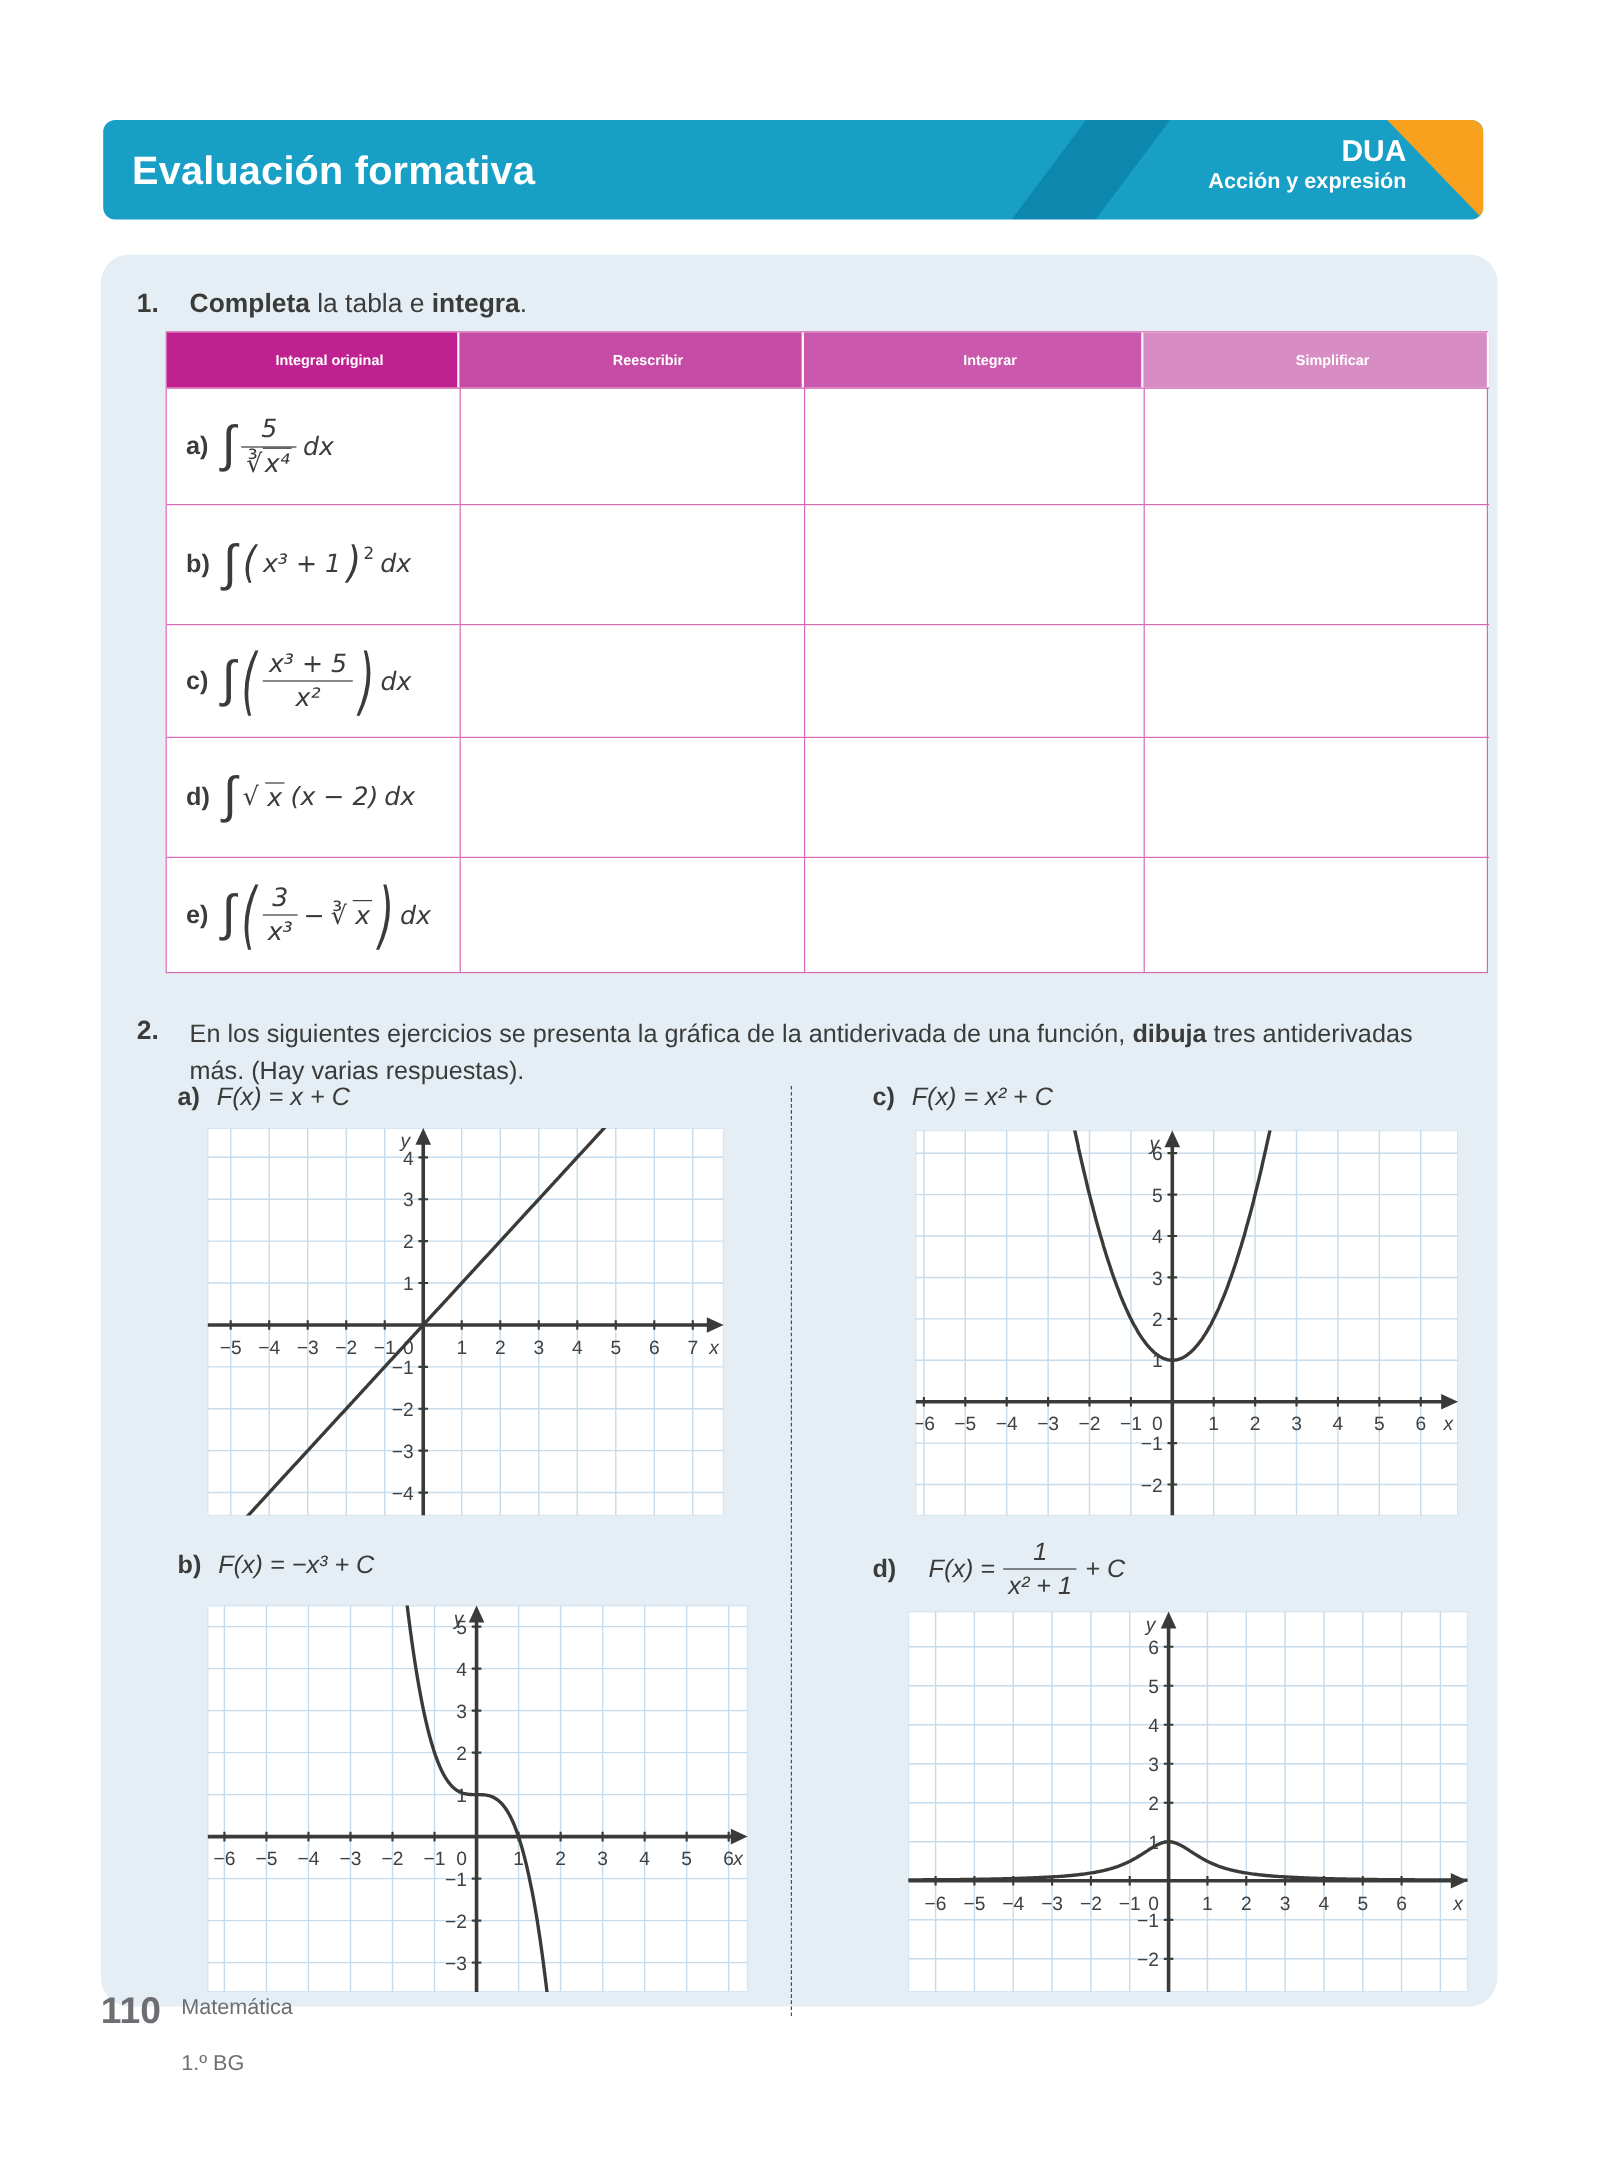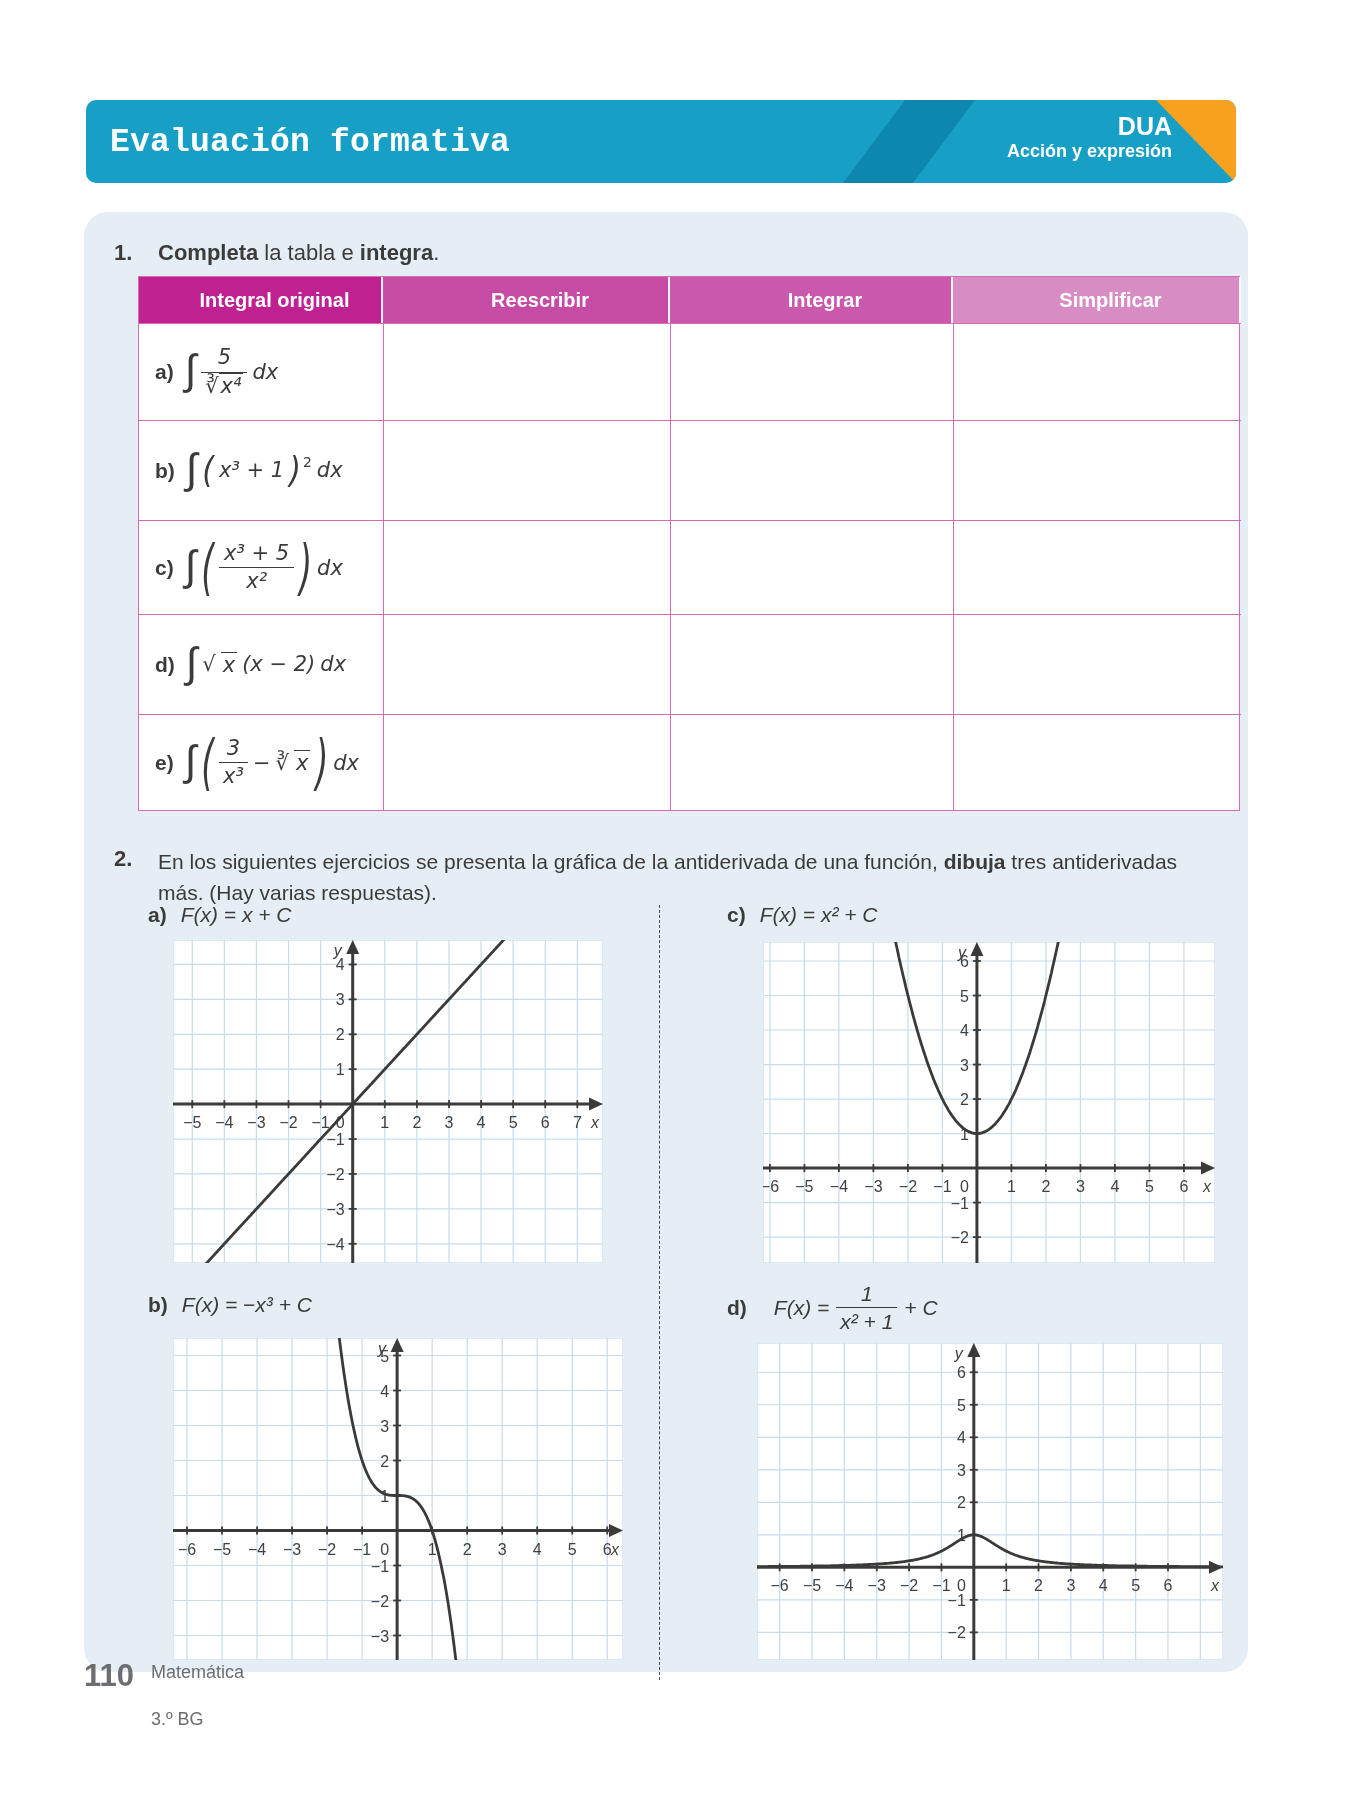--- a/index.html
+++ b/index.html
@@ -8,42 +8,42 @@
   .abs{position:absolute;}
 
   
   .banner{position:absolute;left:86px;top:100px;width:1150px;height:83px;
           background:#189fc6;border-radius:10px;overflow:hidden;}
   .banner-fold{position:absolute;left:757px;top:0;width:132px;height:100%;
           background:#0e87ae;clip-path:polygon(47% 0,100% 0,53% 100%,0 100%);}
   .banner-orange{position:absolute;right:0;top:0;width:80px;height:100%;
           background:#f7a11f;clip-path:polygon(0 0,100% 0,100% 100%);}
   .banner-title{position:absolute;left:24px;top:50%;transform:translateY(-50%);
-          margin:0;font-size:33px;font-weight:bold;color:#fff;letter-spacing:.2px;font-family:Liberation Mono, monospace;}
+          margin:0;font-size:33px;font-weight:bold;color:#fff;letter-spacing:.2px;}
   .dua{position:absolute;right:64px;top:11px;text-align:right;color:#fff;line-height:1.2;}
   .dua-t{font-size:25px;font-weight:bold;}
   .dua-s{font-size:18px;font-weight:bold;}
 
   
   .card{position:absolute;left:84px;top:212px;width:1164px;height:1460px;
         background:#e4eef4;border-radius:24px;}
 
   .qnum{font-weight:bold;font-size:22px;}
   .q1num{left:114px;top:240px;}
   .q1text{left:158px;top:240px;font-size:22px;}
   .q2num{left:114px;top:846px;}
   .q2text{left:158px;top:846px;width:1048px;font-size:21px;line-height:31px;}
 
   
   .table{position:absolute;left:138px;top:276px;width:1102px;
          display:grid;grid-template-columns:244px 287px 283px 288px;
          grid-template-rows:46px 97px 100px 94px 100px 96px;
          background:#fff;border:1.6px solid #d86ab3;box-sizing:border-box;}
   .th{display:flex;align-items:center;justify-content:center;color:#fff;
-      font-weight:bold;font-size:20px;border-right:2px solid rgba(255,255,255,.95);padding-left:29px;}
+      font-weight:bold;font-size:12px;border-right:2px solid rgba(255,255,255,.95);padding-left:29px;}
   .td{border-top:1.6px solid #d86ab3;}
   .td.cl{border-left:1.6px solid #d86ab3;}
   .label-td{display:flex;align-items:center;padding-left:16px;gap:11px;}
   .rlabel{font-weight:bold;font-size:21px;}
 
   
   .m{display:inline-flex;align-items:center;gap:5px;font-style:italic;font-size:21px;
      font-family:"DejaVu Sans","Liberation Sans",sans-serif;}
   .int{font-size:42px;font-style:normal;font-weight:300;line-height:.9;transform:translateY(-2px);}
   .frac{display:inline-flex;flex-direction:column;align-items:center;line-height:1.2;}
@@ -496,17 +496,17 @@
       <text x="208.81944444444446" y="248.33846153846153" text-anchor="end">0</text>
       <text x="462" y="248.33846153846153" text-anchor="end" font-style="italic">x</text>
       <text x="205.81944444444446" y="16" text-anchor="end" font-style="italic">y</text>
       <path d="M0.0 223.6 L0.6 223.6 L1.3 223.6 L1.9 223.6 L2.6 223.6 L3.2 223.6 L3.9 223.6 L4.5 223.6 L5.2 223.6 L5.8 223.6 L6.5 223.6 L7.1 223.6 L7.8 223.6 L8.4 223.6 L9.1 223.6 L9.7 223.6 L10.4 223.6 L11.0 223.6 L11.6 223.5 L12.3 223.5 L12.9 223.5 L13.6 223.5 L14.2 223.5 L14.9 223.5 L15.5 223.5 L16.2 223.5 L16.8 223.5 L17.5 223.5 L18.1 223.5 L18.8 223.5 L19.4 223.5 L20.1 223.5 L20.7 223.5 L21.4 223.5 L22.0 223.5 L22.7 223.5 L23.3 223.5 L23.9 223.4 L24.6 223.4 L25.2 223.4 L25.9 223.4 L26.5 223.4 L27.2 223.4 L27.8 223.4 L28.5 223.4 L29.1 223.4 L29.8 223.4 L30.4 223.4 L31.1 223.4 L31.7 223.4 L32.4 223.4 L33.0 223.4 L33.7 223.4 L34.3 223.3 L34.9 223.3 L35.6 223.3 L36.2 223.3 L36.9 223.3 L37.5 223.3 L38.2 223.3 L38.8 223.3 L39.5 223.3 L40.1 223.3 L40.8 223.3 L41.4 223.3 L42.1 223.3 L42.7 223.3 L43.4 223.2 L44.0 223.2 L44.7 223.2 L45.3 223.2 L46.0 223.2 L46.6 223.2 L47.2 223.2 L47.9 223.2 L48.5 223.2 L49.2 223.2 L49.8 223.2 L50.5 223.2 L51.1 223.1 L51.8 223.1 L52.4 223.1 L53.1 223.1 L53.7 223.1 L54.4 223.1 L55.0 223.1 L55.7 223.1 L56.3 223.1 L57.0 223.1 L57.6 223.0 L58.2 223.0 L58.9 223.0 L59.5 223.0 L60.2 223.0 L60.8 223.0 L61.5 223.0 L62.1 223.0 L62.8 223.0 L63.4 223.0 L64.1 222.9 L64.7 222.9 L65.4 222.9 L66.0 222.9 L66.7 222.9 L67.3 222.9 L68.0 222.9 L68.6 222.9 L69.3 222.8 L69.9 222.8 L70.5 222.8 L71.2 222.8 L71.8 222.8 L72.5 222.8 L73.1 222.8 L73.8 222.8 L74.4 222.7 L75.1 222.7 L75.7 222.7 L76.4 222.7 L77.0 222.7 L77.7 222.7 L78.3 222.7 L79.0 222.6 L79.6 222.6 L80.3 222.6 L80.9 222.6 L81.5 222.6 L82.2 222.6 L82.8 222.5 L83.5 222.5 L84.1 222.5 L84.8 222.5 L85.4 222.5 L86.1 222.5 L86.7 222.4 L87.4 222.4 L88.0 222.4 L88.7 222.4 L89.3 222.4 L90.0 222.4 L90.6 222.3 L91.3 222.3 L91.9 222.3 L92.6 222.3 L93.2 222.3 L93.8 222.2 L94.5 222.2 L95.1 222.2 L95.8 222.2 L96.4 222.1 L97.1 222.1 L97.7 222.1 L98.4 222.1 L99.0 222.1 L99.7 222.0 L100.3 222.0 L101.0 222.0 L101.6 222.0 L102.3 221.9 L102.9 221.9 L103.6 221.9 L104.2 221.9 L104.8 221.8 L105.5 221.8 L106.1 221.8 L106.8 221.7 L107.4 221.7 L108.1 221.7 L108.7 221.7 L109.4 221.6 L110.0 221.6 L110.7 221.6 L111.3 221.5 L112.0 221.5 L112.6 221.5 L113.3 221.4 L113.9 221.4 L114.6 221.4 L115.2 221.3 L115.9 221.3 L116.5 221.3 L117.1 221.2 L117.8 221.2 L118.4 221.2 L119.1 221.1 L119.7 221.1 L120.4 221.0 L121.0 221.0 L121.7 221.0 L122.3 220.9 L123.0 220.9 L123.6 220.8 L124.3 220.8 L124.9 220.8 L125.6 220.7 L126.2 220.7 L126.9 220.6 L127.5 220.6 L128.1 220.5 L128.8 220.5 L129.4 220.4 L130.1 220.4 L130.7 220.3 L131.4 220.3 L132.0 220.2 L132.7 220.1 L133.3 220.1 L134.0 220.0 L134.6 220.0 L135.3 219.9 L135.9 219.9 L136.6 219.8 L137.2 219.7 L137.9 219.7 L138.5 219.6 L139.2 219.5 L139.8 219.5 L140.4 219.4 L141.1 219.3 L141.7 219.2 L142.4 219.2 L143.0 219.1 L143.7 219.0 L144.3 218.9 L145.0 218.9 L145.6 218.8 L146.3 218.7 L146.9 218.6 L147.6 218.5 L148.2 218.4 L148.9 218.3 L149.5 218.2 L150.2 218.1 L150.8 218.0 L151.4 217.9 L152.1 217.8 L152.7 217.7 L153.4 217.6 L154.0 217.5 L154.7 217.4 L155.3 217.3 L156.0 217.2 L156.6 217.0 L157.3 216.9 L157.9 216.8 L158.6 216.7 L159.2 216.5 L159.9 216.4 L160.5 216.3 L161.2 216.1 L161.8 216.0 L162.5 215.8 L163.1 215.7 L163.7 215.5 L164.4 215.4 L165.0 215.2 L165.7 215.0 L166.3 214.9 L167.0 214.7 L167.6 214.5 L168.3 214.3 L168.9 214.1 L169.6 214.0 L170.2 213.8 L170.9 213.6 L171.5 213.4 L172.2 213.1 L172.8 212.9 L173.5 212.7 L174.1 212.5 L174.7 212.3 L175.4 212.0 L176.0 211.8 L176.7 211.5 L177.3 211.3 L178.0 211.0 L178.6 210.7 L179.3 210.5 L179.9 210.2 L180.6 209.9 L181.2 209.6 L181.9 209.3 L182.5 209.0 L183.2 208.7 L183.8 208.4 L184.5 208.1 L185.1 207.8 L185.8 207.4 L186.4 207.1 L187.0 206.7 L187.7 206.4 L188.3 206.0 L189.0 205.6 L189.6 205.3 L190.3 204.9 L190.9 204.5 L191.6 204.1 L192.2 203.7 L192.9 203.3 L193.5 202.9 L194.2 202.5 L194.8 202.1 L195.5 201.7 L196.1 201.3 L196.8 200.9 L197.4 200.4 L198.0 200.0 L198.7 199.6 L199.3 199.2 L200.0 198.7 L200.6 198.3 L201.3 197.9 L201.9 197.5 L202.6 197.1 L203.2 196.7 L203.9 196.3 L204.5 195.9 L205.2 195.6 L205.8 195.2 L206.5 194.8 L207.1 194.5 L207.8 194.2 L208.4 193.9 L209.1 193.6 L209.7 193.3 L210.3 193.1 L211.0 192.8 L211.6 192.6 L212.3 192.5 L212.9 192.3 L213.6 192.1 L214.2 192.0 L214.9 191.9 L215.5 191.9 L216.2 191.8 L216.8 191.8 L217.5 191.8 L218.1 191.9 L218.8 191.9 L219.4 192.0 L220.1 192.1 L220.7 192.3 L221.3 192.5 L222.0 192.6 L222.6 192.8 L223.3 193.1 L223.9 193.3 L224.6 193.6 L225.2 193.9 L225.9 194.2 L226.5 194.5 L227.2 194.8 L227.8 195.2 L228.5 195.6 L229.1 195.9 L229.8 196.3 L230.4 196.7 L231.1 197.1 L231.7 197.5 L232.4 197.9 L233.0 198.3 L233.6 198.7 L234.3 199.2 L234.9 199.6 L235.6 200.0 L236.2 200.4 L236.9 200.9 L237.5 201.3 L238.2 201.7 L238.8 202.1 L239.5 202.5 L240.1 202.9 L240.8 203.3 L241.4 203.7 L242.1 204.1 L242.7 204.5 L243.4 204.9 L244.0 205.3 L244.6 205.6 L245.3 206.0 L245.9 206.4 L246.6 206.7 L247.2 207.1 L247.9 207.4 L248.5 207.8 L249.2 208.1 L249.8 208.4 L250.5 208.7 L251.1 209.0 L251.8 209.3 L252.4 209.6 L253.1 209.9 L253.7 210.2 L254.4 210.5 L255.0 210.7 L255.7 211.0 L256.3 211.3 L256.9 211.5 L257.6 211.8 L258.2 212.0 L258.9 212.3 L259.5 212.5 L260.2 212.7 L260.8 212.9 L261.5 213.1 L262.1 213.4 L262.8 213.6 L263.4 213.8 L264.1 214.0 L264.7 214.1 L265.4 214.3 L266.0 214.5 L266.7 214.7 L267.3 214.9 L267.9 215.0 L268.6 215.2 L269.2 215.4 L269.9 215.5 L270.5 215.7 L271.2 215.8 L271.8 216.0 L272.5 216.1 L273.1 216.3 L273.8 216.4 L274.4 216.5 L275.1 216.7 L275.7 216.8 L276.4 216.9 L277.0 217.0 L277.7 217.2 L278.3 217.3 L279.0 217.4 L279.6 217.5 L280.2 217.6 L280.9 217.7 L281.5 217.8 L282.2 217.9 L282.8 218.0 L283.5 218.1 L284.1 218.2 L284.8 218.3 L285.4 218.4 L286.1 218.5 L286.7 218.6 L287.4 218.7 L288.0 218.8 L288.7 218.9 L289.3 218.9 L290.0 219.0 L290.6 219.1 L291.2 219.2 L291.9 219.2 L292.5 219.3 L293.2 219.4 L293.8 219.5 L294.5 219.5 L295.1 219.6 L295.8 219.7 L296.4 219.7 L297.1 219.8 L297.7 219.9 L298.4 219.9 L299.0 220.0 L299.7 220.0 L300.3 220.1 L301.0 220.1 L301.6 220.2 L302.3 220.3 L302.9 220.3 L303.5 220.4 L304.2 220.4 L304.8 220.5 L305.5 220.5 L306.1 220.6 L306.8 220.6 L307.4 220.7 L308.1 220.7 L308.7 220.8 L309.4 220.8 L310.0 220.8 L310.7 220.9 L311.3 220.9 L312.0 221.0 L312.6 221.0 L313.3 221.0 L313.9 221.1 L314.5 221.1 L315.2 221.2 L315.8 221.2 L316.5 221.2 L317.1 221.3 L317.8 221.3 L318.4 221.3 L319.1 221.4 L319.7 221.4 L320.4 221.4 L321.0 221.5 L321.7 221.5 L322.3 221.5 L323.0 221.6 L323.6 221.6 L324.3 221.6 L324.9 221.7 L325.6 221.7 L326.2 221.7 L326.8 221.7 L327.5 221.8 L328.1 221.8 L328.8 221.8 L329.4 221.9 L330.1 221.9 L330.7 221.9 L331.4 221.9 L332.0 222.0 L332.7 222.0 L333.3 222.0 L334.0 222.0 L334.6 222.1 L335.3 222.1 L335.9 222.1 L336.6 222.1 L337.2 222.1 L337.8 222.2 L338.5 222.2 L339.1 222.2 L339.8 222.2 L340.4 222.3 L341.1 222.3 L341.7 222.3 L342.4 222.3 L343.0 222.3 L343.7 222.4 L344.3 222.4 L345.0 222.4 L345.6 222.4 L346.3 222.4 L346.9 222.4 L347.6 222.5 L348.2 222.5 L348.9 222.5 L349.5 222.5 L350.1 222.5 L350.8 222.5 L351.4 222.6 L352.1 222.6 L352.7 222.6 L353.4 222.6 L354.0 222.6 L354.7 222.6 L355.3 222.7 L356.0 222.7 L356.6 222.7 L357.3 222.7 L357.9 222.7 L358.6 222.7 L359.2 222.7 L359.9 222.8 L360.5 222.8 L361.1 222.8 L361.8 222.8 L362.4 222.8 L363.1 222.8 L363.7 222.8 L364.4 222.8 L365.0 222.9 L365.7 222.9 L366.3 222.9 L367.0 222.9 L367.6 222.9 L368.3 222.9 L368.9 222.9 L369.6 222.9 L370.2 223.0 L370.9 223.0 L371.5 223.0 L372.2 223.0 L372.8 223.0 L373.4 223.0 L374.1 223.0 L374.7 223.0 L375.4 223.0 L376.0 223.0 L376.7 223.1 L377.3 223.1 L378.0 223.1 L378.6 223.1 L379.3 223.1 L379.9 223.1 L380.6 223.1 L381.2 223.1 L381.9 223.1 L382.5 223.1 L383.2 223.2 L383.8 223.2 L384.4 223.2 L385.1 223.2 L385.7 223.2 L386.4 223.2 L387.0 223.2 L387.7 223.2 L388.3 223.2 L389.0 223.2 L389.6 223.2 L390.3 223.2 L390.9 223.3 L391.6 223.3 L392.2 223.3 L392.9 223.3 L393.5 223.3 L394.2 223.3 L394.8 223.3 L395.5 223.3 L396.1 223.3 L396.7 223.3 L397.4 223.3 L398.0 223.3 L398.7 223.3 L399.3 223.3 L400.0 223.4 L400.6 223.4 L401.3 223.4 L401.9 223.4 L402.6 223.4 L403.2 223.4 L403.9 223.4 L404.5 223.4 L405.2 223.4 L405.8 223.4 L406.5 223.4 L407.1 223.4 L407.7 223.4 L408.4 223.4 L409.0 223.4 L409.7 223.4 L410.3 223.5 L411.0 223.5 L411.6 223.5 L412.3 223.5 L412.9 223.5 L413.6 223.5 L414.2 223.5 L414.9 223.5 L415.5 223.5 L416.2 223.5 L416.8 223.5 L417.5 223.5 L418.1 223.5 L418.8 223.5 L419.4 223.5 L420.0 223.5 L420.7 223.5 L421.3 223.5 L422.0 223.5 L422.6 223.6 L423.3 223.6 L423.9 223.6 L424.6 223.6 L425.2 223.6 L425.9 223.6 L426.5 223.6 L427.2 223.6 L427.8 223.6 L428.5 223.6 L429.1 223.6 L429.8 223.6 L430.4 223.6 L431.0 223.6 L431.7 223.6 L432.3 223.6 L433.0 223.6 L433.6 223.6 L434.3 223.6 L434.9 223.6 L435.6 223.6 L436.2 223.6 L436.9 223.7 L437.5 223.7 L438.2 223.7 L438.8 223.7 L439.5 223.7 L440.1 223.7 L440.8 223.7 L441.4 223.7 L442.1 223.7 L442.7 223.7 L443.3 223.7 L444.0 223.7 L444.6 223.7 L445.3 223.7 L445.9 223.7 L446.6 223.7 L447.2 223.7 L447.9 223.7 L448.5 223.7 L449.2 223.7 L449.8 223.7 L450.5 223.7 L451.1 223.7 L451.8 223.7 L452.4 223.7 L453.1 223.7 L453.7 223.7 L454.3 223.7 L455.0 223.7 L455.6 223.8 L456.3 223.8 L456.9 223.8 L457.6 223.8 L458.2 223.8 L458.9 223.8 L459.5 223.8 L460.2 223.8 L460.8 223.8 L461.5 223.8 L462.1 223.8 L462.8 223.8 L463.4 223.8 L464.1 223.8 L464.7 223.8 L465.4 223.8 L466.0 223.8 " fill="none" stroke="#3a3a39" stroke-width="2.8" stroke-linejoin="round" stroke-linecap="round"></path>
     </svg>
 
   <div class="footer">
     <span class="pagenum">110</span>
     <span class="fcol">
       <span>Matemática</span>
-      <span>3.º BG</span>
+      <span>1.º BG</span>
     </span>
   </div>
 
 </div>
 
 </body></html>

